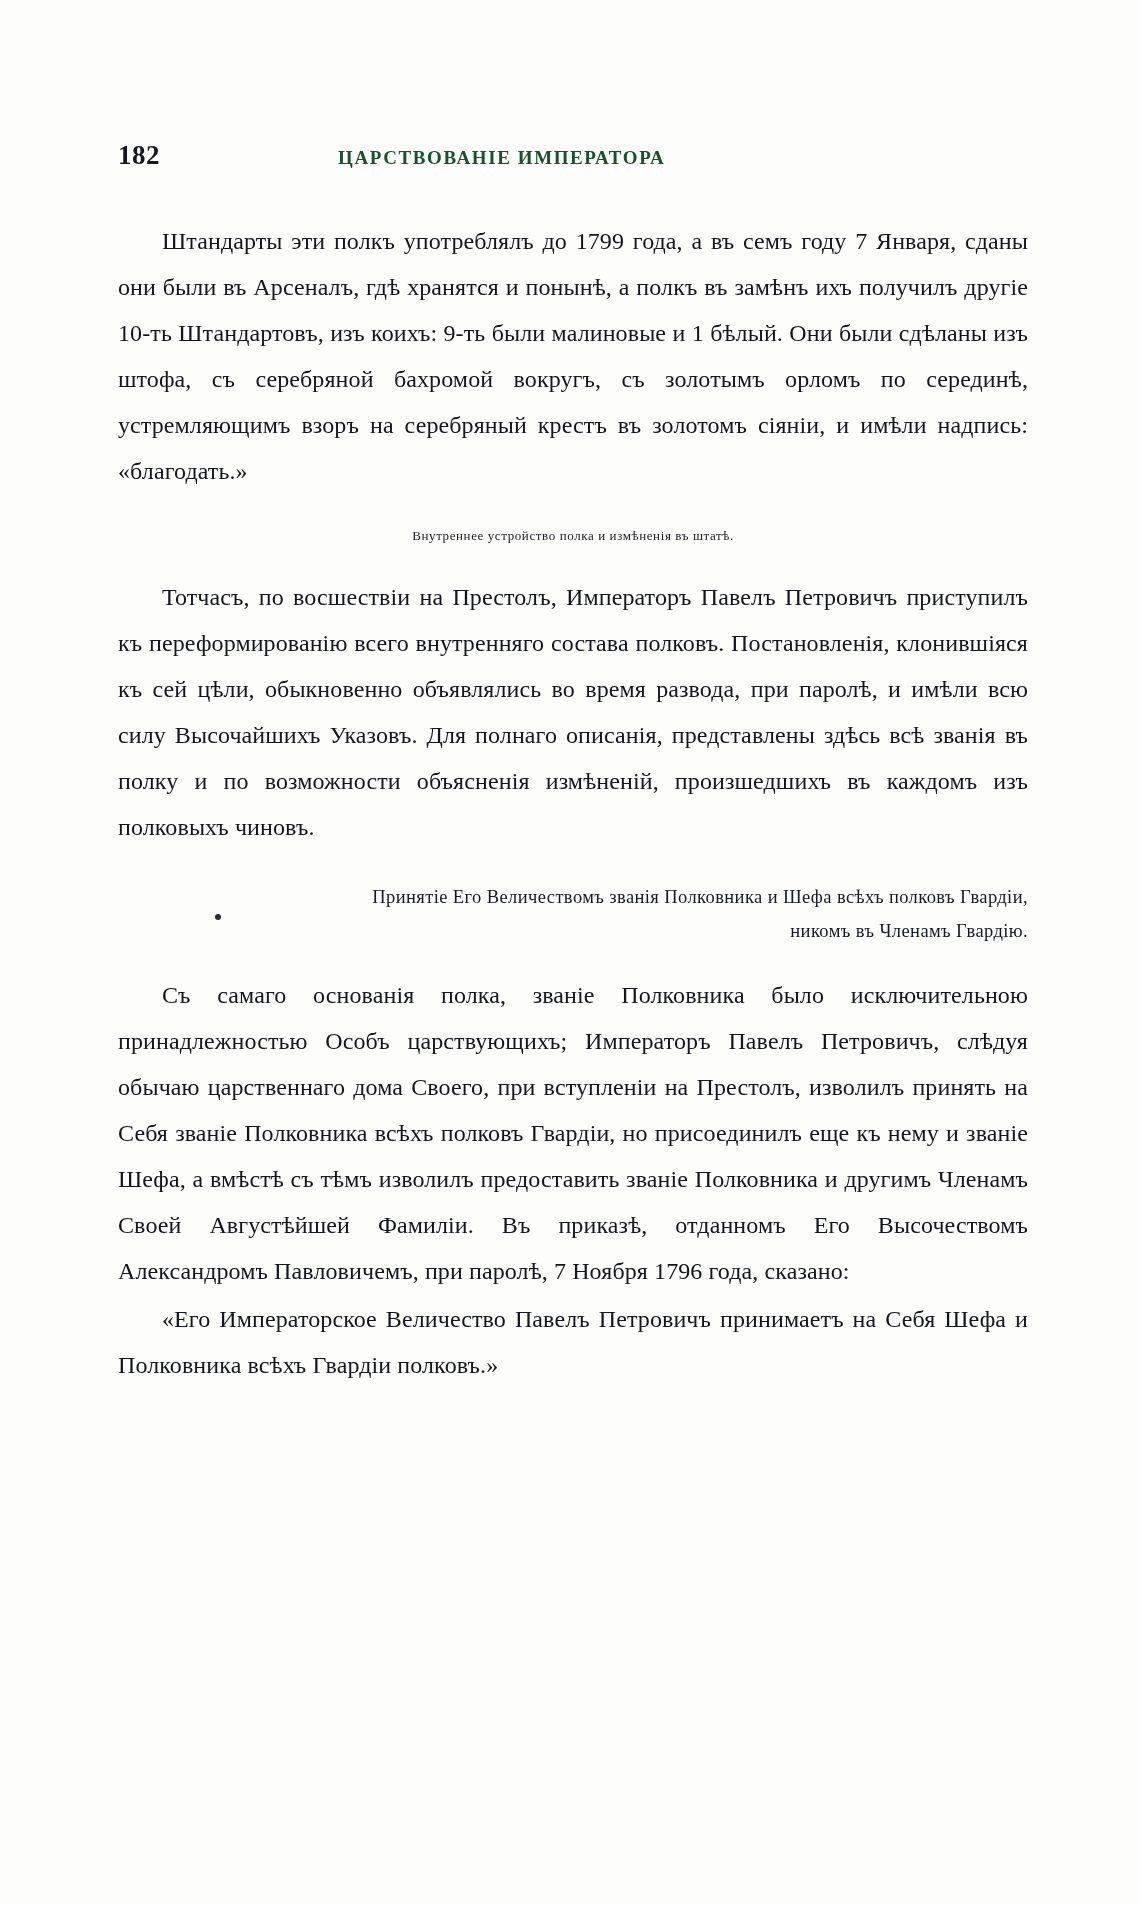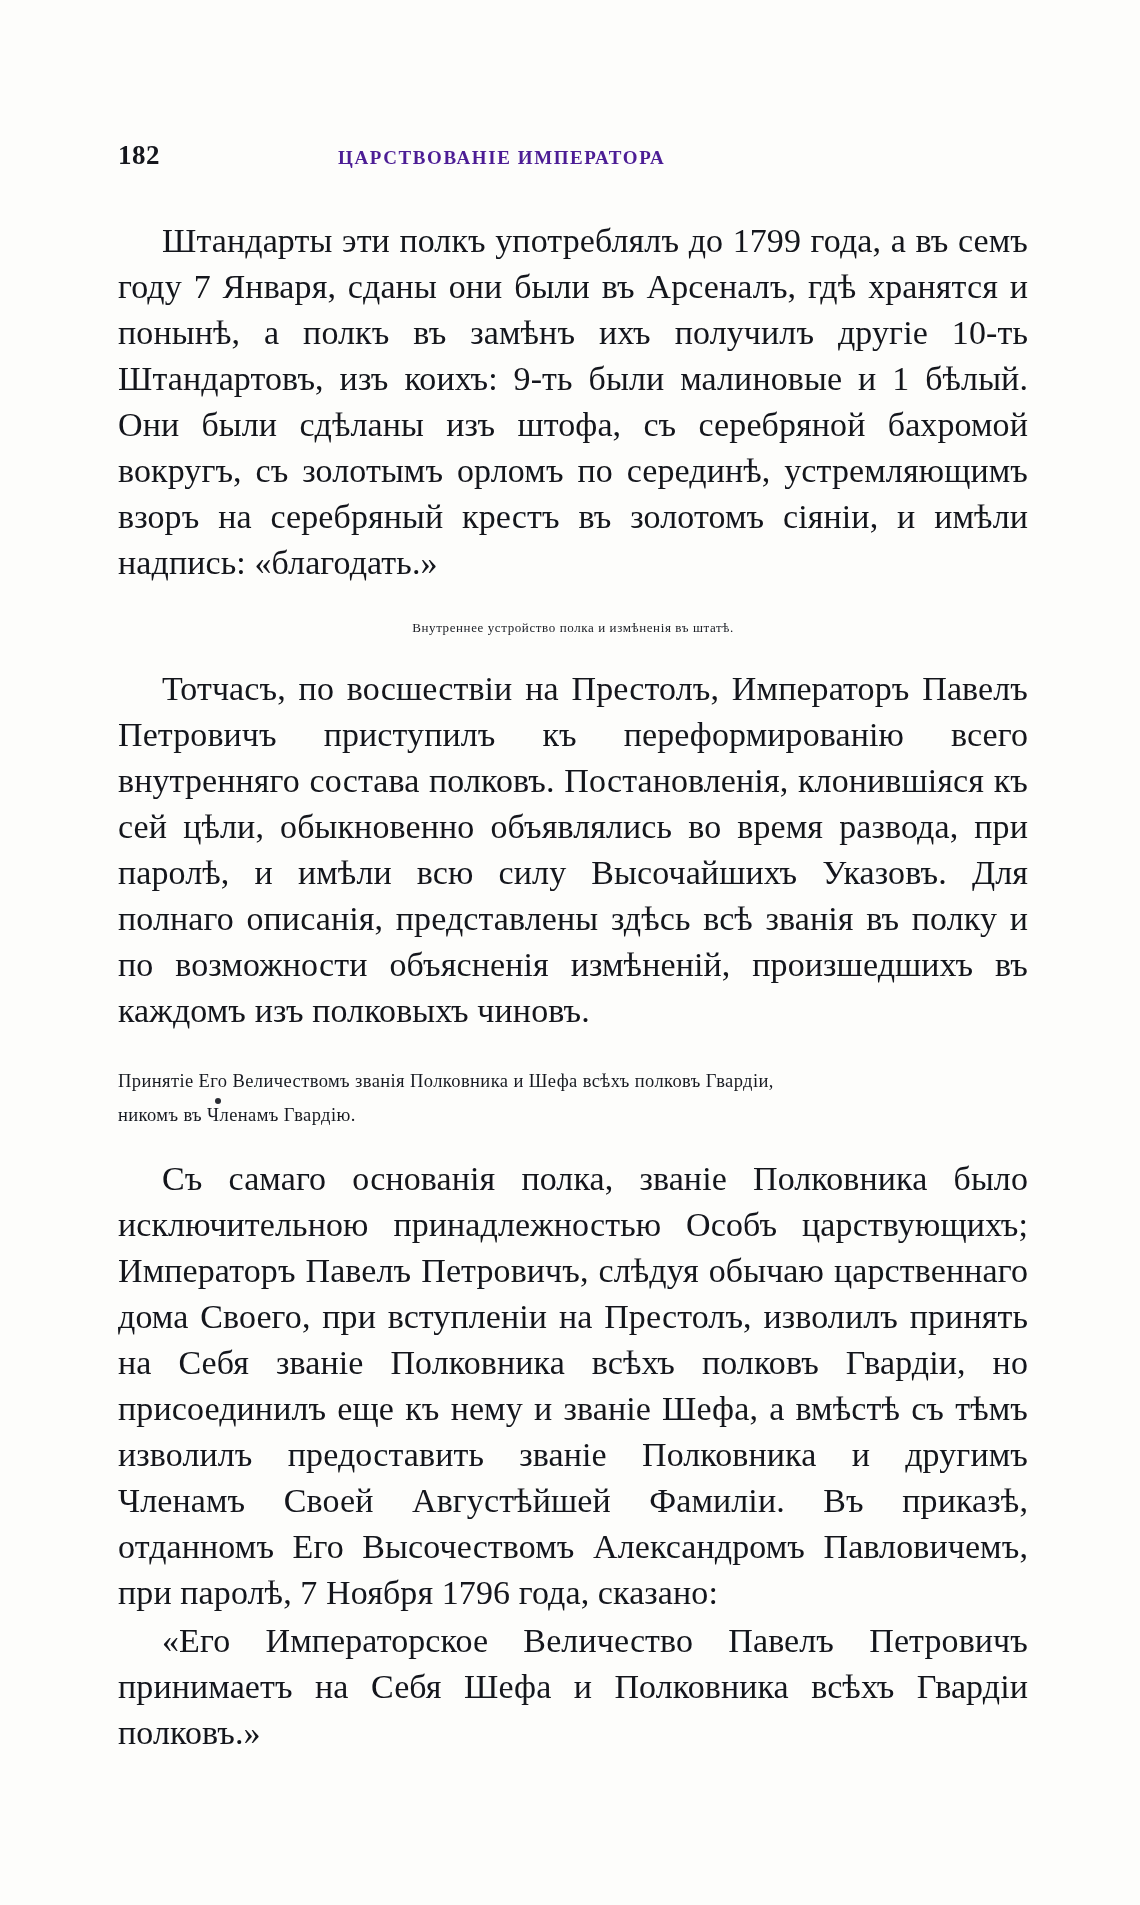--- a/index.html
+++ b/index.html
@@ -39,27 +39,27 @@
     font-size: 27px;
     font-weight: 700;
     letter-spacing: 0.5px;
     width: 120px;
     color: #15171d;
   }
   .running-head {
     font-size: 19px;
     letter-spacing: 1.6px;
     font-weight: 700;
-    color: #4c1d95;
+    color: #14532d;
     flex: 1;
     text-align: left;
     padding-left: 100px;
   }
   p.body {
-    font-size: 34px;
+    font-size: 24px;
     line-height: 46px;
     margin: 0 0 0 0;
     text-align: justify;
     text-justify: inter-word;
     text-indent: 44px;
     color: #14161c;
     letter-spacing: 0.1px;
   }
   p.body + p.body {
     margin-top: 2px;
@@ -68,21 +68,21 @@
   .subhead {
     font-size: 13px;
     text-align: center;
     letter-spacing: 0.6px;
     margin: 26px 0 22px 0;
     color: #171a21;
     line-height: 32px;
   }
   .subhead-block {
     font-size: 18.5px;
-    text-align: left;
+    text-align: right;
     letter-spacing: 0.4px;
     margin: 30px 0 24px 0;
     color: #171a21;
     line-height: 34px;
   }
   .dot-mark {
     position: absolute;
     left: 97px;
     width: 6px;
     height: 6px;

